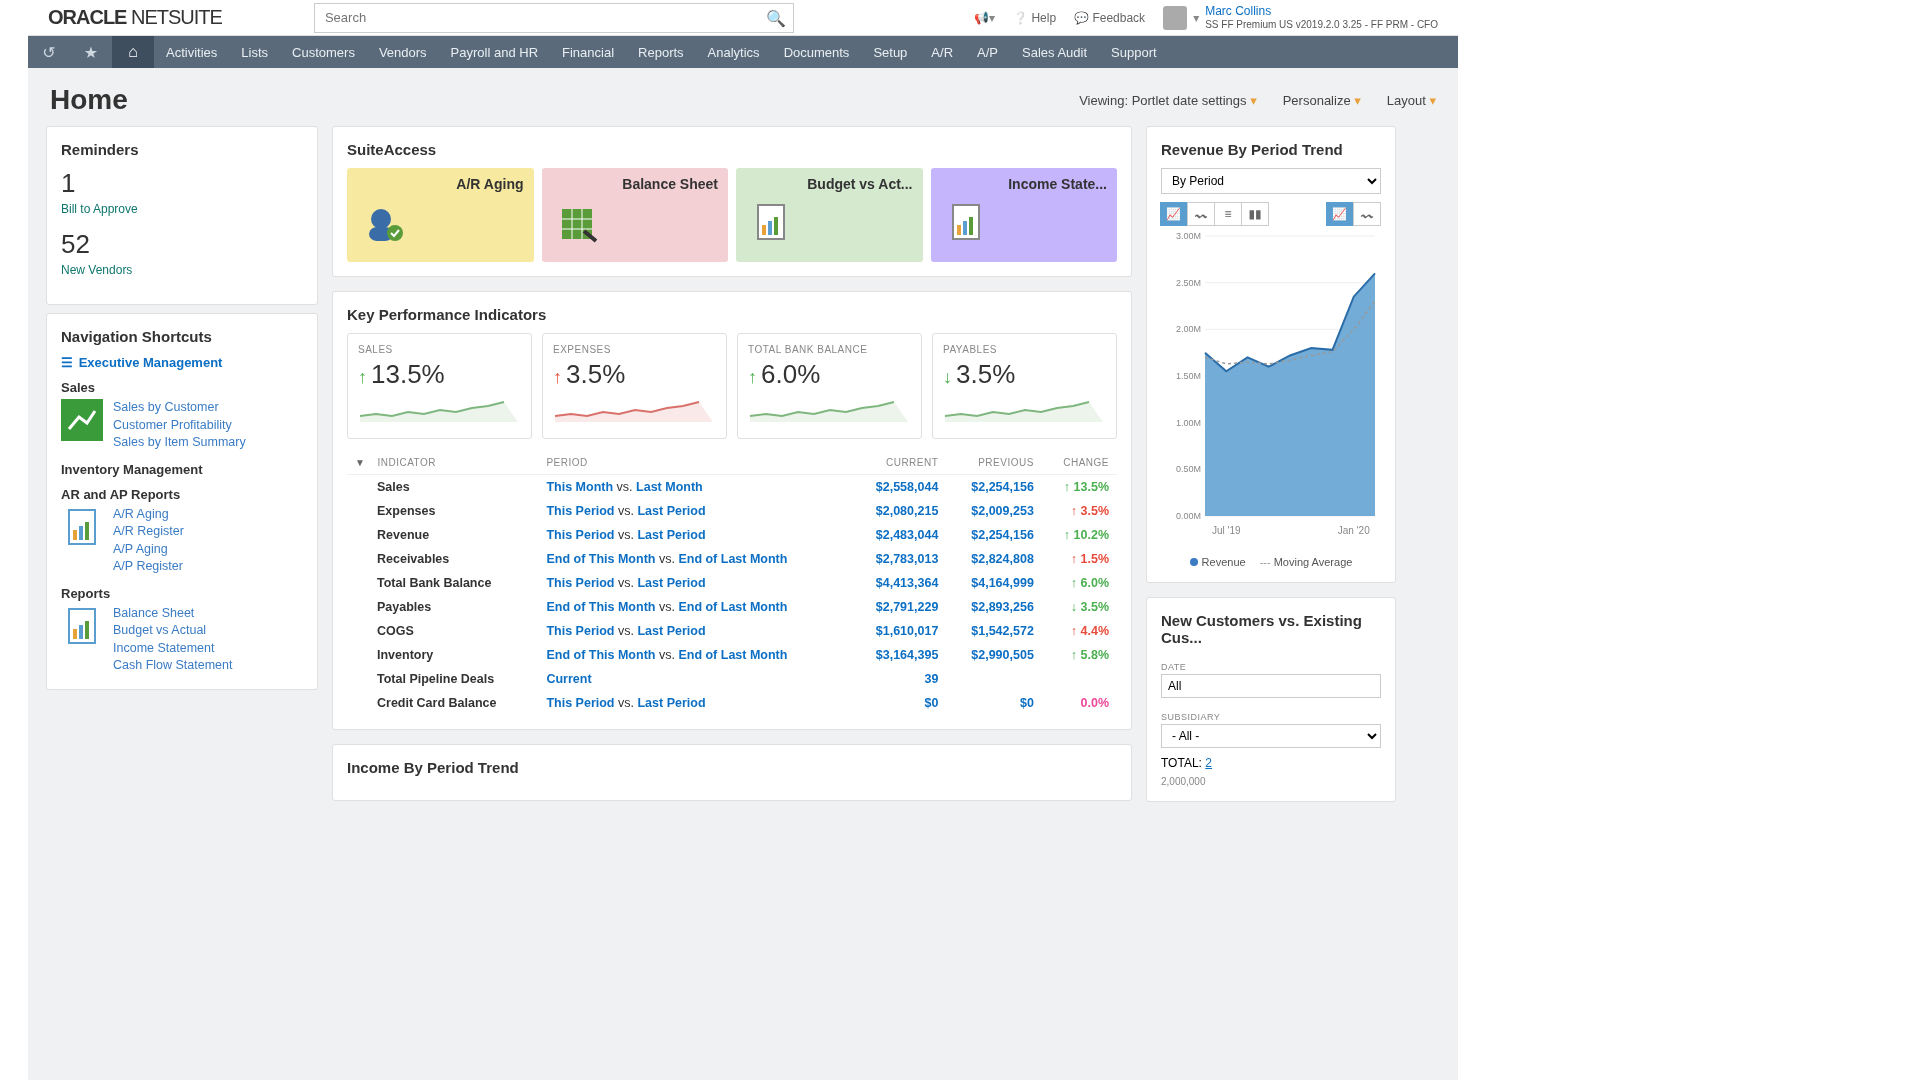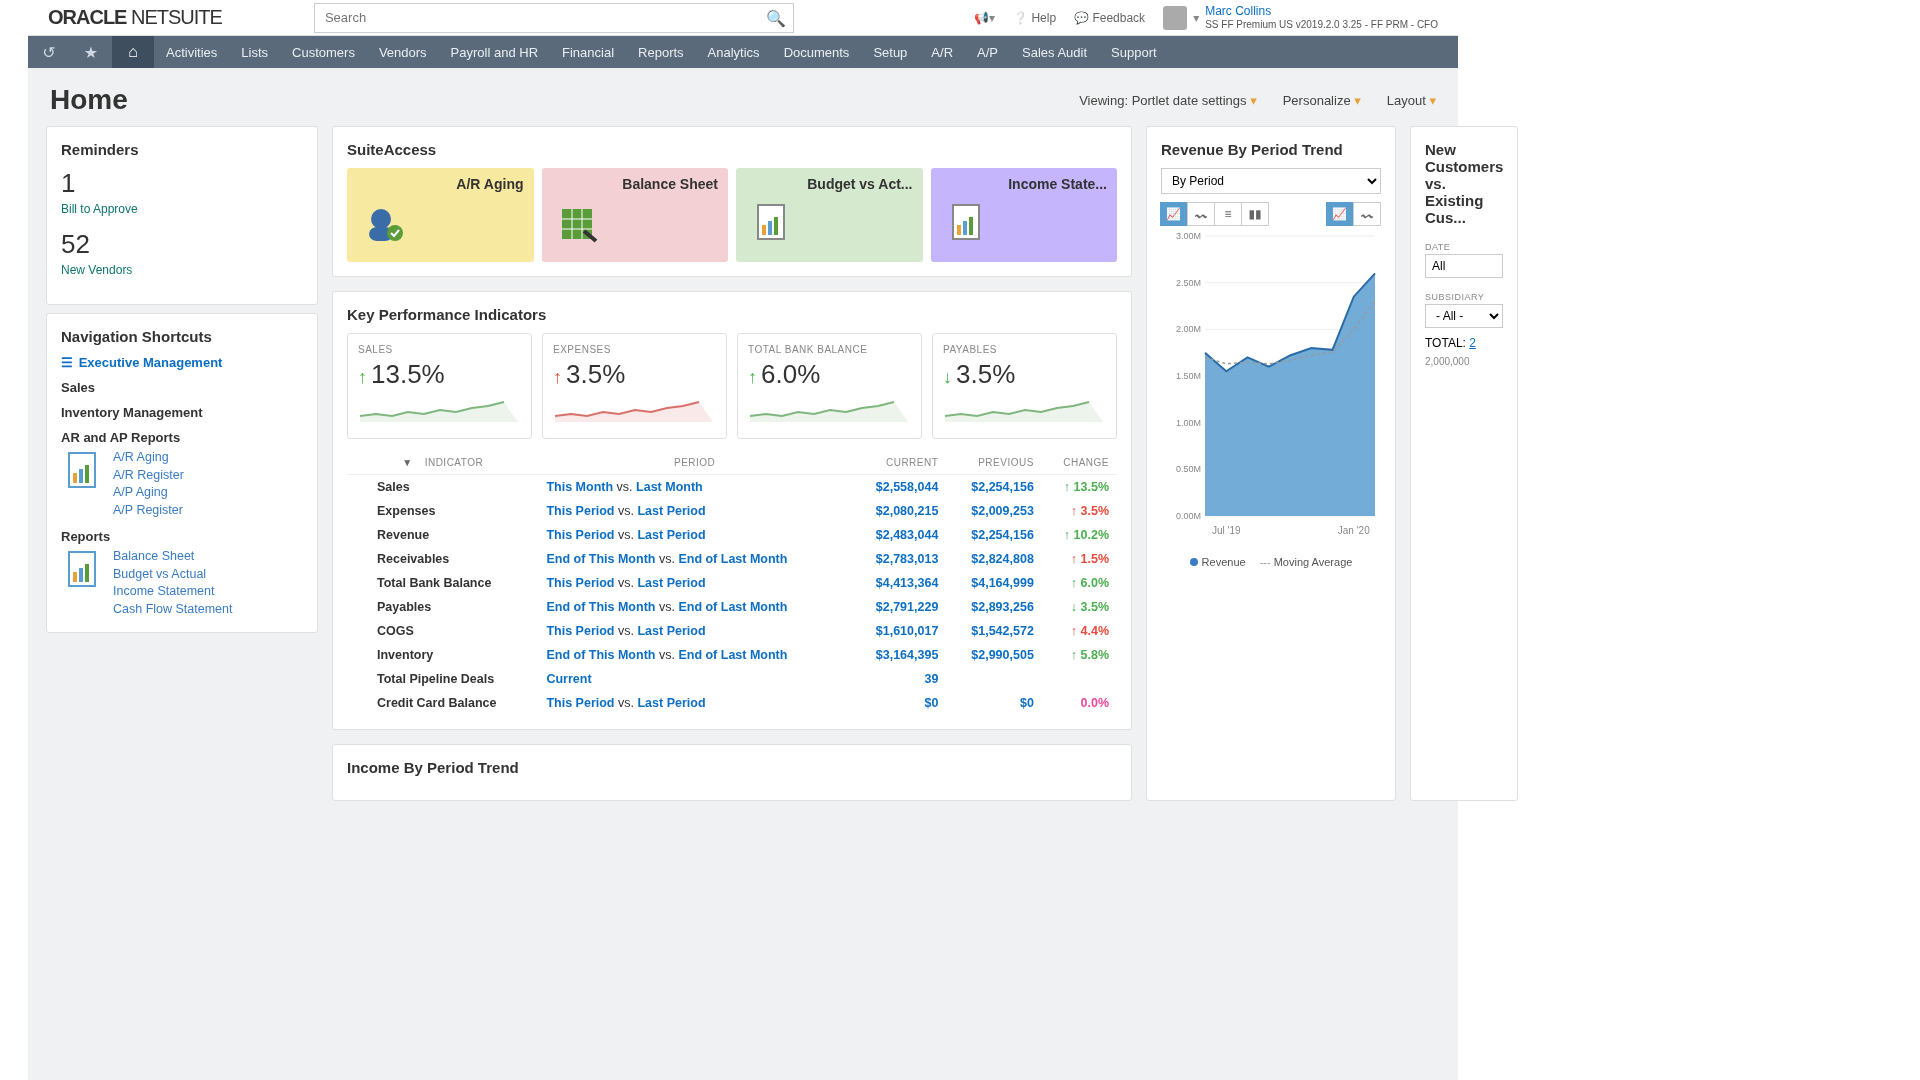--- a/index.html
+++ b/index.html
@@ -55,21 +55,21 @@
 
 .kpicards{display:flex;gap:10px;margin-top:10px}
 .kc{flex:1;border:1px solid #e0e0e0;border-radius:3px;padding:10px}
 .kc .kl{font-size:10px;color:#888;letter-spacing:0.5px}
 .kc .kv{font-size:26px;color:#333;margin-top:4px}
 .kc .up{color:#4caf50;font-size:18px;margin-right:4px}
 .kc .dn{color:#e74c3c;font-size:18px;margin-right:4px}
 .kc .spark{height:26px;margin-top:8px}
 
 .ktbl{margin-top:12px;width:100%;font-size:12.5px;border-collapse:collapse}
-.ktbl th{color:#888;font-weight:400;font-size:10px;letter-spacing:0.5px;text-align:center;padding:6px 8px;border-bottom:1px solid #eee}
+.ktbl th{color:#888;font-weight:400;font-size:10px;letter-spacing:0.5px;text-align:left;padding:6px 8px;border-bottom:1px solid #eee}
 .ktbl th.rt,.ktbl td.rt{text-align:right}
 .ktbl td{padding:5px 8px;color:#333}
 .ktbl td a{color:#0c6fc4;text-decoration:none;font-weight:700}
 .ktbl td .vs{color:#333;font-weight:400}
 .ktbl td.cur{color:#0c6fc4;font-weight:700}
 .ktbl .chg{font-weight:700}
 .chg .au{color:#4caf50}
 .chg .ad{color:#e74c3c}
 
 .sel{width:100%;border:1px solid #ccc;height:26px;font-size:12px;padding:0 6px;background:#fff}
@@ -154,20 +154,31 @@
             </div>
         </div>
         <div class="card ns">
           <div class="ctitle">Navigation Shortcuts</div>
           <div class="hdrlnk">
               <span style="color:#0c6fc4">☰</span>
               <span>Executive Management</span>
             </div>
           <div id="shortgroups">
               <div class="sect">Sales</div>
+              <div class="sectbody">
+                <div class="sico2"><svg width="42" height="42">
+                    <rect width="42" height="42" fill="#3a9b3a"></rect>
+                    <path d="M8 30 L18 18 L26 24 L34 12" stroke="#fff" stroke-width="3" fill="none"></path>
+                  </svg></div>
+                <div class="sl">
+                  <a href="#">Sales by Customer</a>
+                  <a href="#">Customer Profitability</a>
+                  <a href="#">Sales by Item Summary</a>
+                </div>
+              </div>
               <div class="sect">Inventory Management</div>
               <div class="sect">AR and AP Reports</div>
               <div class="sectbody">
                 <div class="sico2"><svg width="42" height="42">
                     <rect x="8" y="4" width="26" height="34" fill="#fff" stroke="#5a9ecf" stroke-width="2"></rect>
                     <rect x="12" y="24" width="4" height="10" fill="#e8a23a"></rect>
                     <rect x="18" y="20" width="4" height="14" fill="#5a9ecf"></rect>
                     <rect x="24" y="16" width="4" height="18" fill="#5a9b3a"></rect>
                   </svg></div>
                 <div class="sl">
@@ -342,21 +353,21 @@
                   <td class="rt chg"><span style="color:#ec4899">0.0%</span></td>
                 </tr>
               </tbody>
           </table>
         </div>
         <div class="card">
           <div class="ctitle">Income By Period Trend</div>
         </div>
       </div>
 
-      <div style="display:flex;flex-direction:row;gap:14px">
+      <div style="display:flex;flex-direction:column;gap:14px">
         <div class="card">
           <div class="ctitle">Revenue By Period Trend</div>
           <select class="sel"><option>By Period</option></select>
           <div style="display:flex">
             <div class="cbtns">
               <div class="cbtn on">📈</div>
               <div class="cbtn">〰</div>
               <div class="cbtn">≡</div>
               <div class="cbtn">▮▮</div>
             </div>

